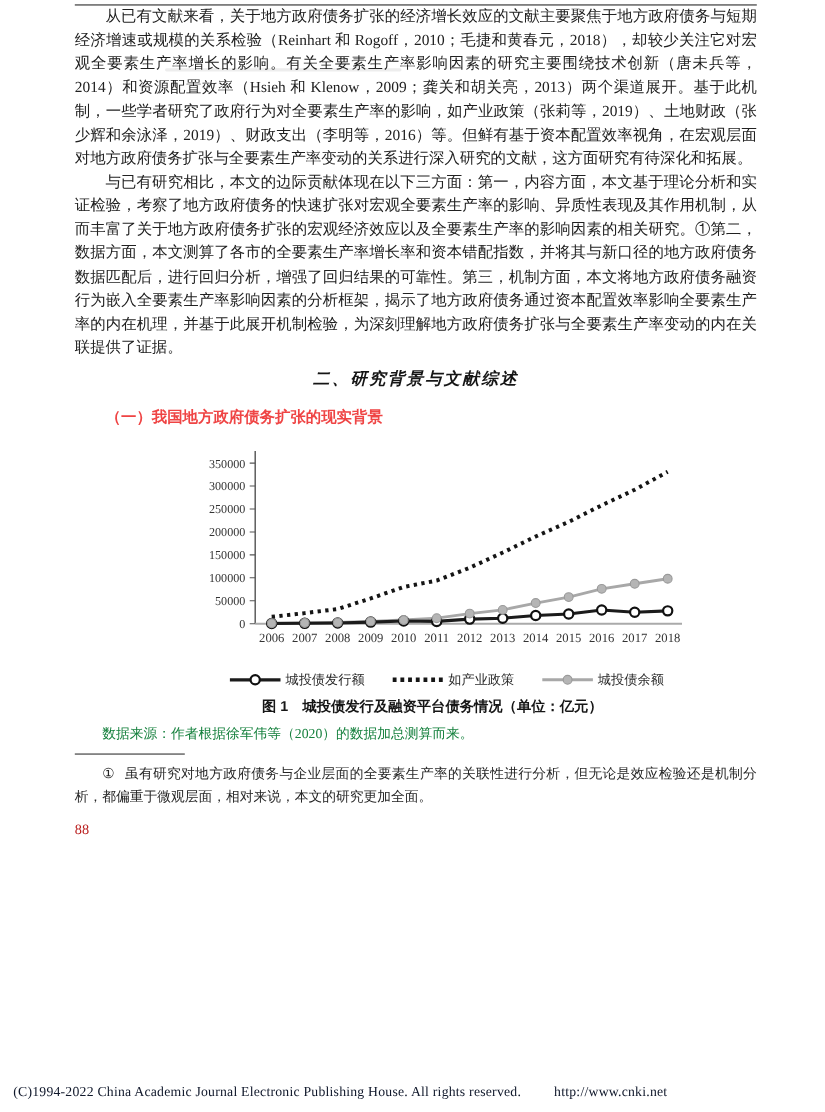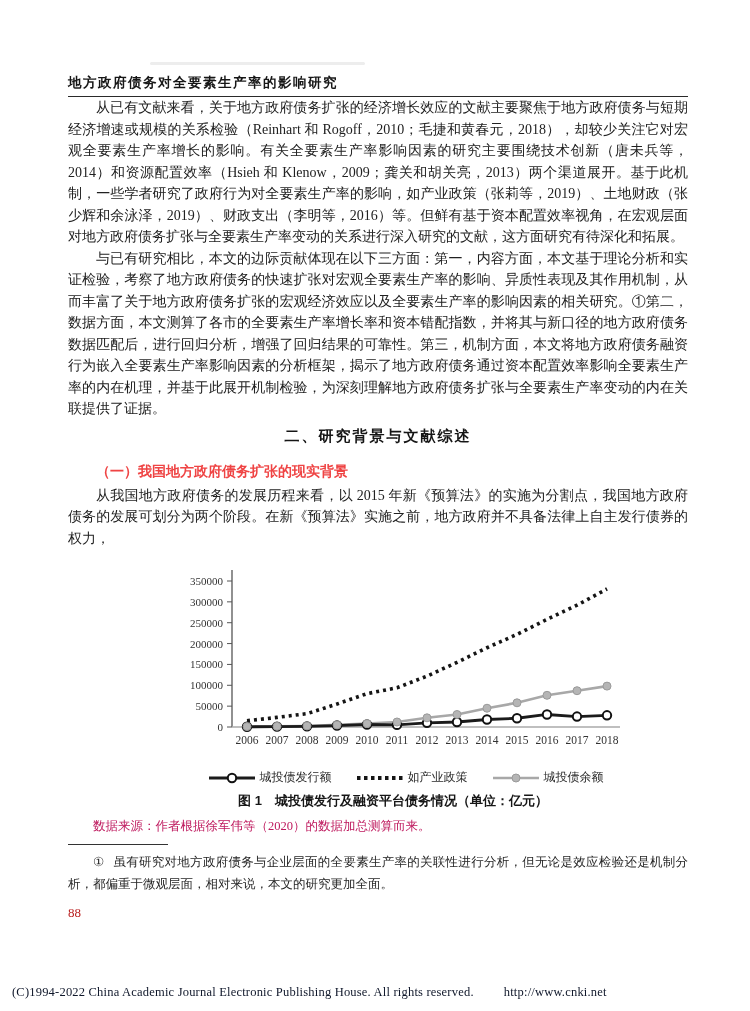--- a/index.html
+++ b/index.html
@@ -47,20 +47,21 @@
   .first-para { margin-top: 16px; }
   .indent { text-indent: 2em; }
   .section-heading {
     margin: 7px 0 0 0;
     text-align: center;
     font-family: "Liberation Sans", "DejaVu Sans", sans-serif;
     font-weight: bold;
     font-size: 15px;
     letter-spacing: 2px;
     color: #151515;
+    font-style: italic;
   }
   .subsection-heading {
     margin: 17px 0 0 0;
     text-indent: 2em;
     font-family: "Liberation Sans", "DejaVu Sans", sans-serif;
     font-weight: bold;
     font-size: 14px;
     color: #ef4444;
   }
   .para-4 { margin-top: 4px; }
@@ -83,21 +84,21 @@
     text-align: center;
     font-family: Liberation Sans, sans-serif;
     font-weight: bold;
     font-size: 13px;
     color: #161616;
   }
   .source-note {
     margin-top: 8px;
     text-indent: 2em;
     font-size: 12.5px;
-    color: #be185d;
+    color: #15803d;
   }
   .footnote-rule {
     margin-top: 9px;
     width: 100px;
     border-top: 1.3px solid #333;
     height: 0;
   }
   .footnote {
     margin-top: 7px;
     font-size: 12.5px;
@@ -128,30 +129,28 @@
   }
 </style>
 </head>
 <body>
 
 <div class="page">
   <div class="scan-smudge"></div>
 
   <div class="content">
 
-    <div class="header-title">地方政府债务对全要素生产率的影响研究</div>
     <div class="header-rule"></div>
 
     <p class="body-text indent">从已有文献来看，关于地方政府债务扩张的经济增长效应的文献主要聚焦于地方政府债务与短期经济增速或规模的关系检验（Reinhart 和 Rogoff，2010；毛捷和黄春元，2018），却较少关注它对宏观全要素生产率增长的影响。有关全要素生产率影响因素的研究主要围绕技术创新（唐未兵等，2014）和资源配置效率（Hsieh 和 Klenow，2009；龚关和胡关亮，2013）两个渠道展开。基于此机制，一些学者研究了政府行为对全要素生产率的影响，如产业政策（张莉等，2019）、土地财政（张少辉和余泳泽，2019）、财政支出（李明等，2016）等。但鲜有基于资本配置效率视角，在宏观层面对地方政府债务扩张与全要素生产率变动的关系进行深入研究的文献，这方面研究有待深化和拓展。</p>
     <p class="body-text indent">与已有研究相比，本文的边际贡献体现在以下三方面：第一，内容方面，本文基于理论分析和实证检验，考察了地方政府债务的快速扩张对宏观全要素生产率的影响、异质性表现及其作用机制，从而丰富了关于地方政府债务扩张的宏观经济效应以及全要素生产率的影响因素的相关研究。①第二，数据方面，本文测算了各市的全要素生产率增长率和资本错配指数，并将其与新口径的地方政府债务数据匹配后，进行回归分析，增强了回归结果的可靠性。第三，机制方面，本文将地方政府债务融资行为嵌入全要素生产率影响因素的分析框架，揭示了地方政府债务通过资本配置效率影响全要素生产率的内在机理，并基于此展开机制检验，为深刻理解地方政府债务扩张与全要素生产率变动的内在关联提供了证据。</p>
 
     <h2 class="section-heading">二、研究背景与文献综述</h2>
     <h3 class="subsection-heading">（一）我国地方政府债务扩张的现实背景</h3>
 
-    <p class="body-text indent para-4">从我国地方政府债务的发展历程来看，以 2015 年新《预算法》的实施为分割点，我国地方政府债务的发展可划分为两个阶段。在新《预算法》实施之前，地方政府并不具备法律上自主发行债券的权力，</p>
 
     <figure class="figure">
       <div class="chart-wrap" id="chart"><svg width="478" height="205">
             <line x1="64" y1="13" x2="64" y2="170" stroke="#555" stroke-width="1.3"></line>
             <line x1="64" y1="170" x2="452" y2="170" stroke="#aaa" stroke-width="1.7"></line>
             <line x1="59" y1="170" x2="64" y2="170" stroke="#555" stroke-width="1"></line>
             <text x="55" y="174" text-anchor="end" font-size="11">0</text>
             <line x1="59" y1="149.14285714285714" x2="64" y2="149.14285714285714" stroke="#555" stroke-width="1"></line>
             <text x="55" y="153.14285714285714" text-anchor="end" font-size="11">50000</text>
             <line x1="59" y1="128.28571428571428" x2="64" y2="128.28571428571428" stroke="#555" stroke-width="1"></line>

